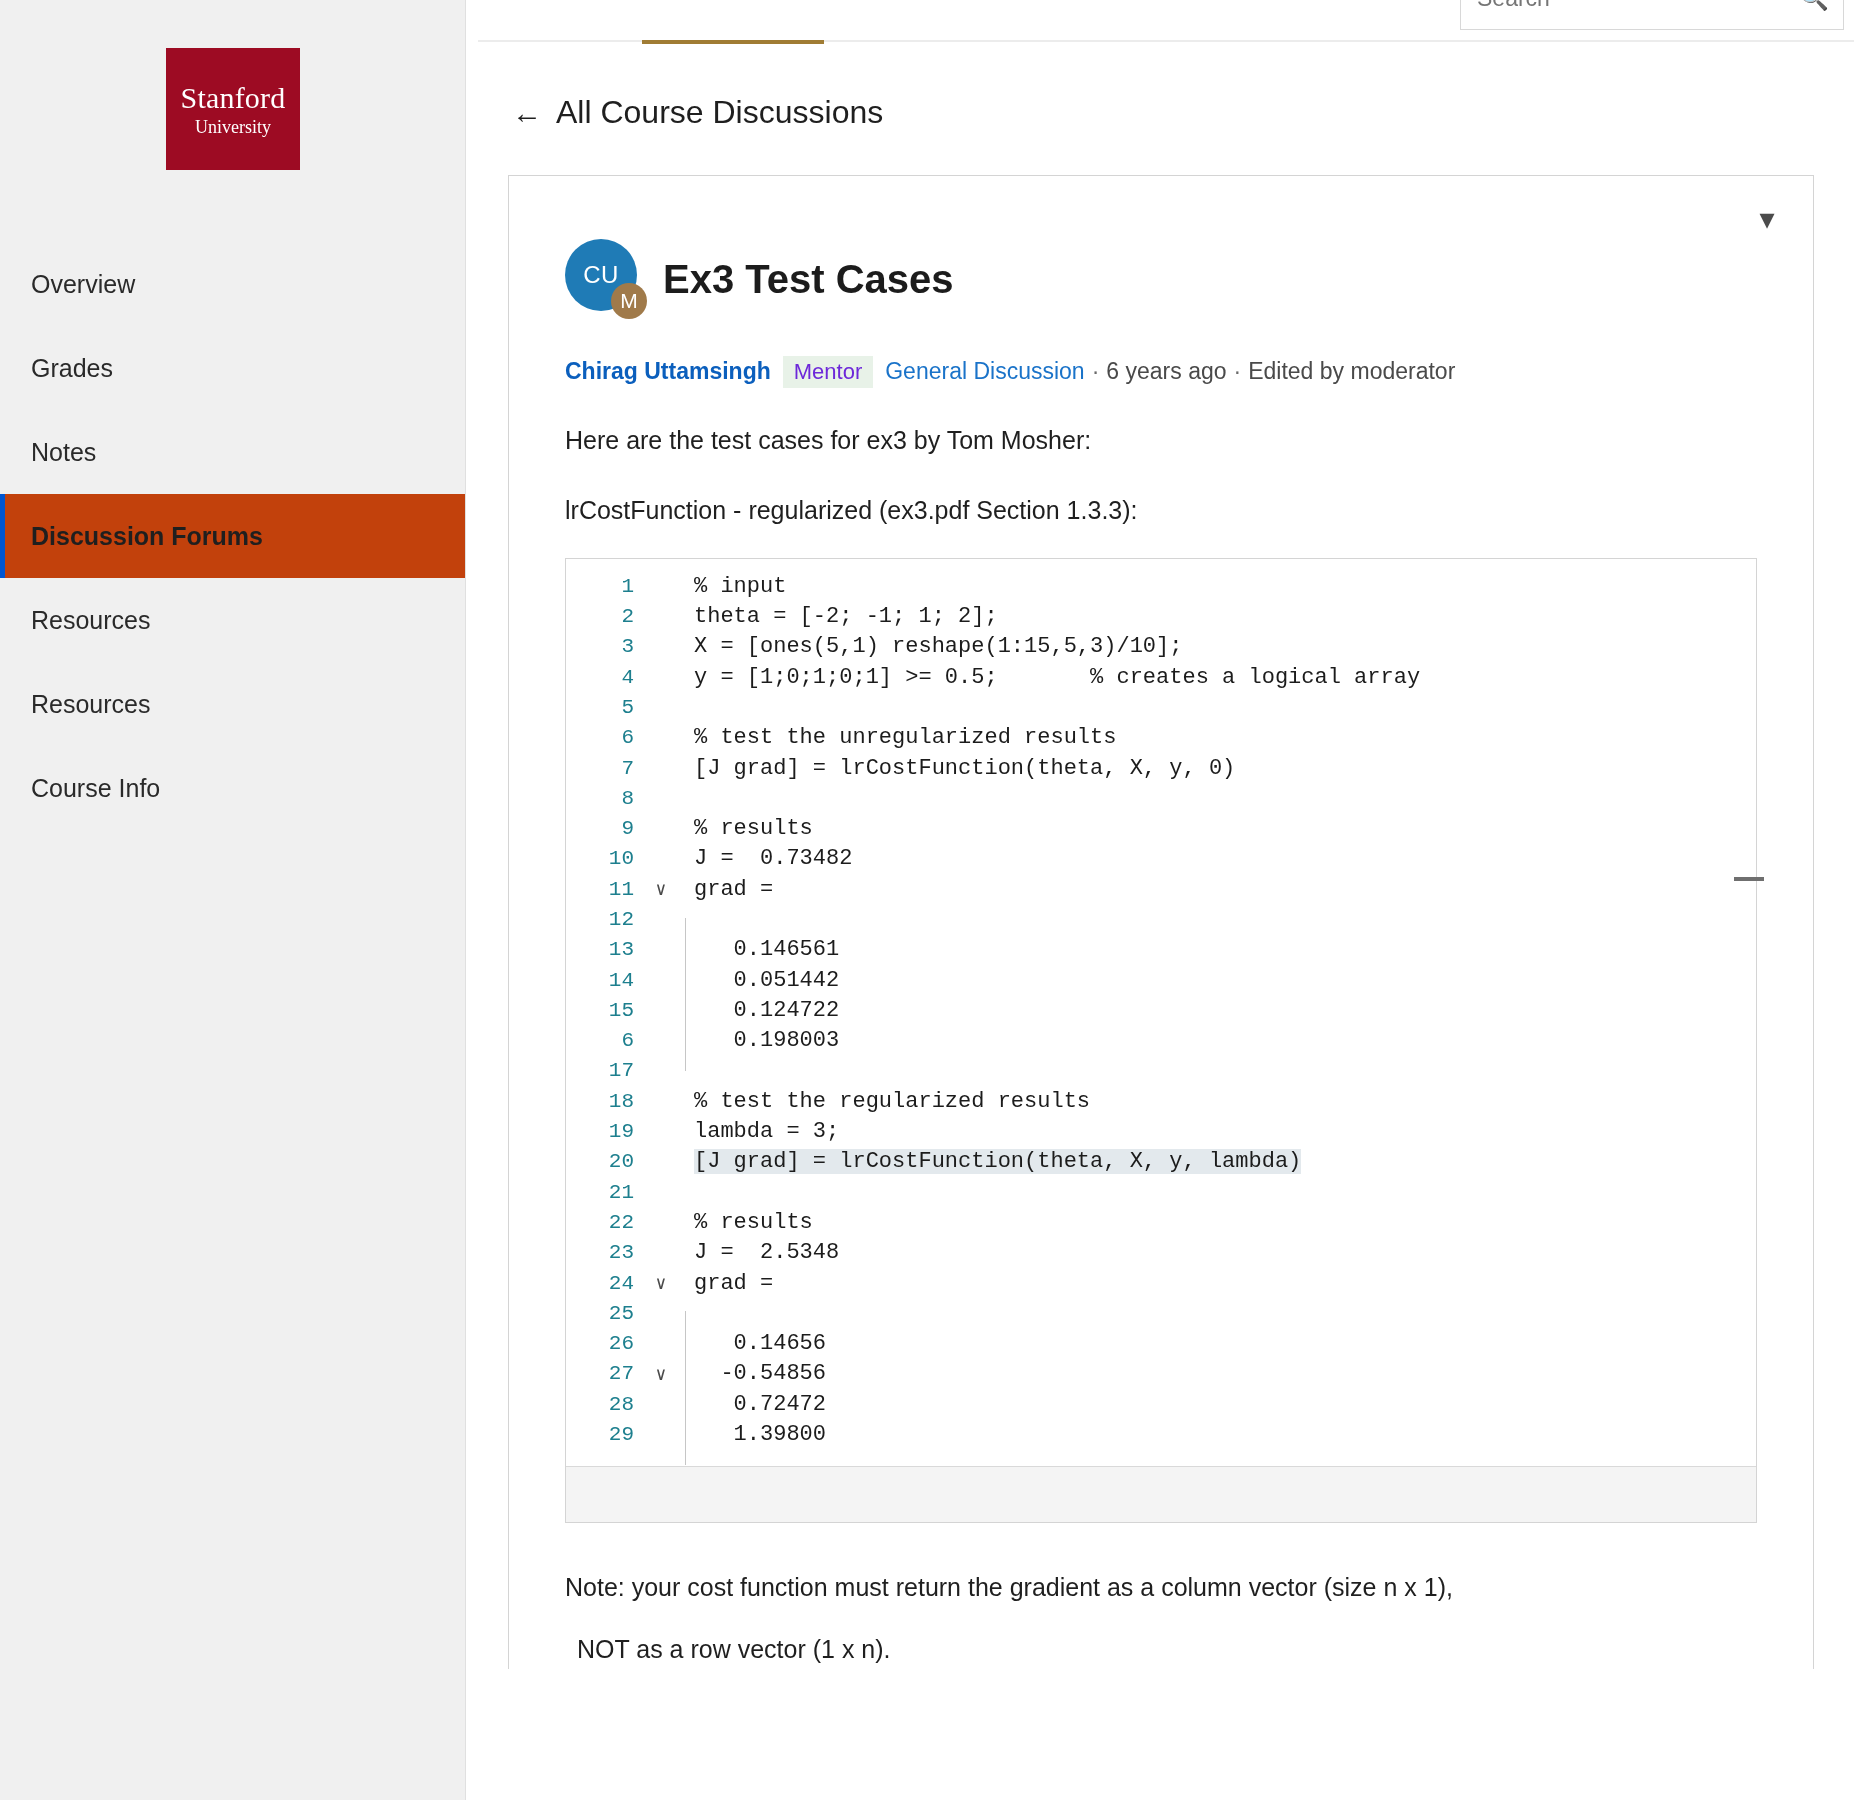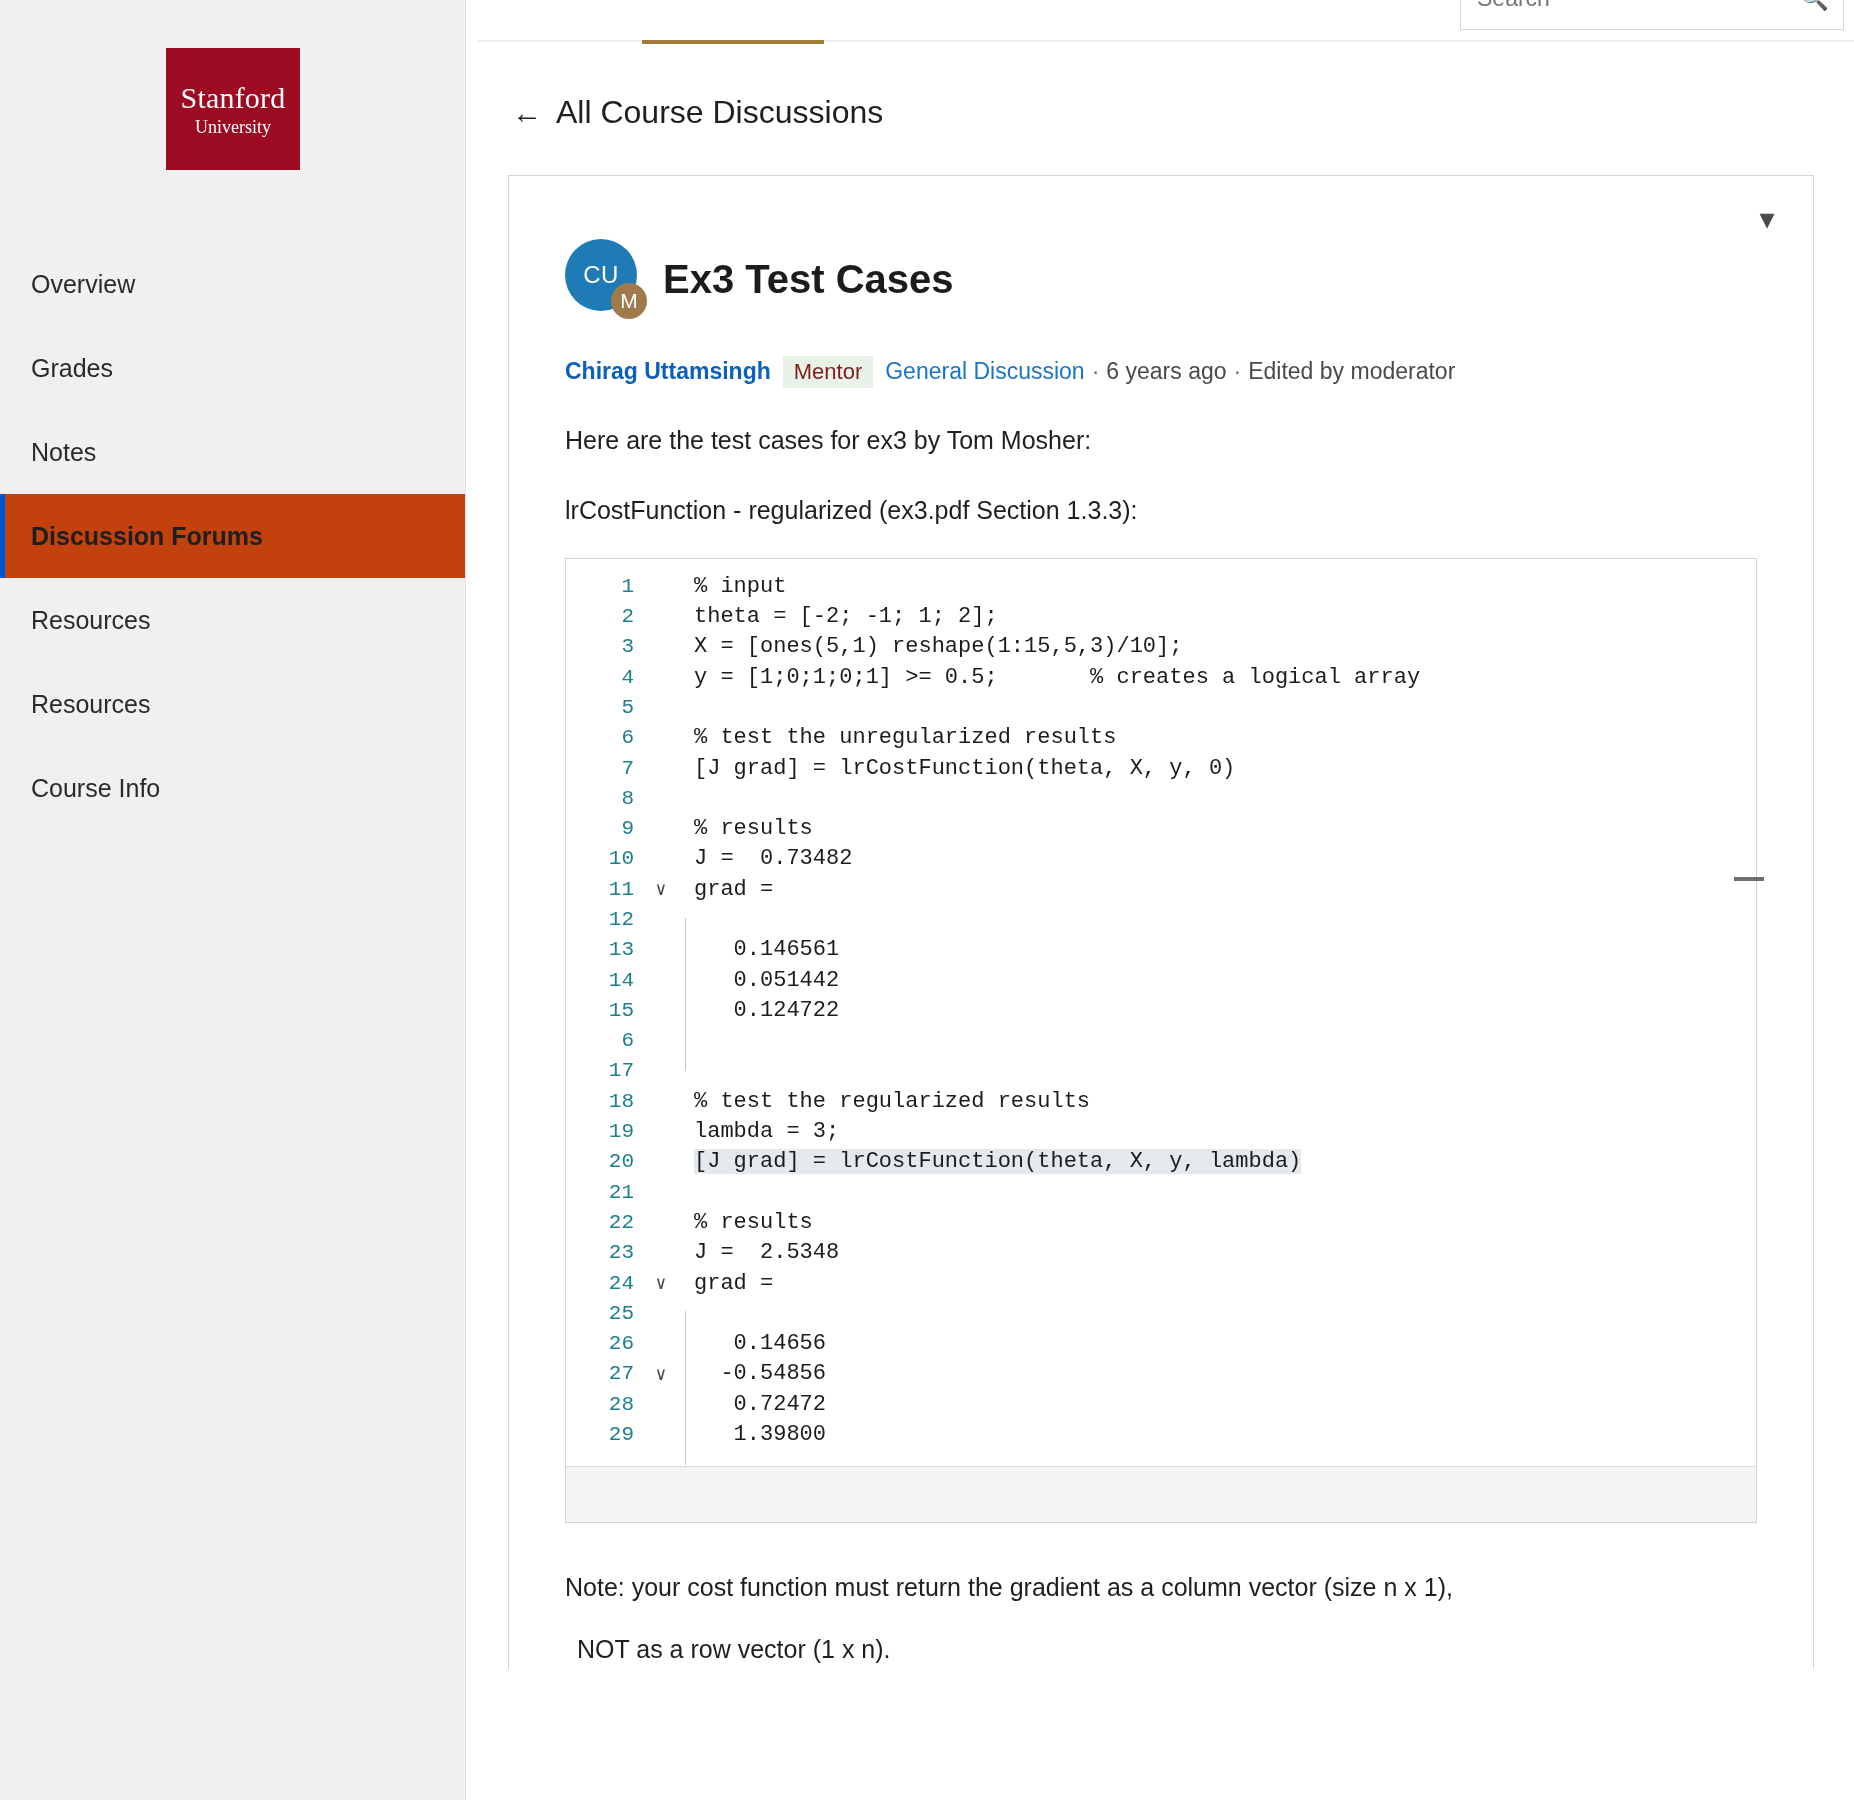--- a/index.html
+++ b/index.html
@@ -136,21 +136,21 @@
   }
   .post-title { font-size: 40px; color:#1c1c1c; line-height: 1; padding-top: 8px; }
 
   .meta {
     margin-top: 30px; margin-left: 0;
     font-size: 23px; color:#4a4a4a;
     display:flex; align-items:center; flex-wrap:nowrap;
   }
   .meta .author { color:#0b5fbd; font-weight:bold; cursor:pointer; }
   .meta .badge {
-    background:#e8f2e8; color:#7f1d1d;
+    background:#e8f2e8; color:#6d28d9;
     padding: 3px 11px; margin: 0 12px;
     font-size: 22px;
   }
   .meta .forum-link { color:#1a73c9; cursor:pointer; }
   .meta .dot { margin: 0 7px; color:#6a6a6a; }
   .meta .gray { color:#4a4a4a; }
 
   .para { font-size: 25px; color:#1f1f1f; margin-top: 34px; line-height: 1.45; }
 
   
@@ -288,21 +288,21 @@
             <div class="code-line"><span class="ln">6</span><span class="foldcol"></span><span class="guidecol"></span><span class="code-txt">% test the unregularized results</span></div>
             <div class="code-line"><span class="ln">7</span><span class="foldcol"></span><span class="guidecol"></span><span class="code-txt">[J grad] = lrCostFunction(theta, X, y, 0)</span></div>
             <div class="code-line"><span class="ln">8</span><span class="foldcol"></span><span class="guidecol"></span><span class="code-txt"></span></div>
             <div class="code-line"><span class="ln">9</span><span class="foldcol"></span><span class="guidecol"></span><span class="code-txt">% results</span></div>
             <div class="code-line"><span class="ln">10</span><span class="foldcol"></span><span class="guidecol"></span><span class="code-txt">J =  0.73482</span></div>
             <div class="code-line"><span class="ln">11</span><span class="foldcol">∨</span><span class="guidecol"></span><span class="code-txt">grad =</span></div>
             <div class="code-line"><span class="ln">12</span><span class="foldcol"></span><span class="guidecol guide"></span><span class="code-txt"></span></div>
             <div class="code-line"><span class="ln">13</span><span class="foldcol"></span><span class="guidecol guide"></span><span class="code-txt">   0.146561</span></div>
             <div class="code-line"><span class="ln">14</span><span class="foldcol"></span><span class="guidecol guide"></span><span class="code-txt">   0.051442</span></div>
             <div class="code-line"><span class="ln">15</span><span class="foldcol"></span><span class="guidecol guide"></span><span class="code-txt">   0.124722</span></div>
-            <div class="code-line"><span class="ln">6</span><span class="foldcol"></span><span class="guidecol guide"></span></div>
+            <div class="code-line"><span class="ln">6</span><span class="foldcol"></span><span class="guidecol guide"></span><span class="code-txt">   0.198003</span></div>
             <div class="code-line"><span class="ln">17</span><span class="foldcol"></span><span class="guidecol"></span><span class="code-txt"></span></div>
             <div class="code-line"><span class="ln">18</span><span class="foldcol"></span><span class="guidecol"></span><span class="code-txt">% test the regularized results</span></div>
             <div class="code-line"><span class="ln">19</span><span class="foldcol"></span><span class="guidecol"></span><span class="code-txt">lambda = 3;</span></div>
             <div class="code-line sel"><span class="ln">20</span><span class="foldcol"></span><span class="guidecol"></span><span class="code-txt"><span class="hl">[J grad] = lrCostFunction(theta, X, y, lambda)</span></span></div>
             <div class="code-line"><span class="ln">21</span><span class="foldcol"></span><span class="guidecol"></span><span class="code-txt"></span></div>
             <div class="code-line"><span class="ln">22</span><span class="foldcol"></span><span class="guidecol"></span><span class="code-txt">% results</span></div>
             <div class="code-line"><span class="ln">23</span><span class="foldcol"></span><span class="guidecol"></span><span class="code-txt">J =  2.5348</span></div>
             <div class="code-line"><span class="ln">24</span><span class="foldcol">∨</span><span class="guidecol"></span><span class="code-txt">grad =</span></div>
             <div class="code-line"><span class="ln">25</span><span class="foldcol"></span><span class="guidecol guide"></span><span class="code-txt"></span></div>
             <div class="code-line"><span class="ln">26</span><span class="foldcol"></span><span class="guidecol guide"></span><span class="code-txt">   0.14656</span></div>

